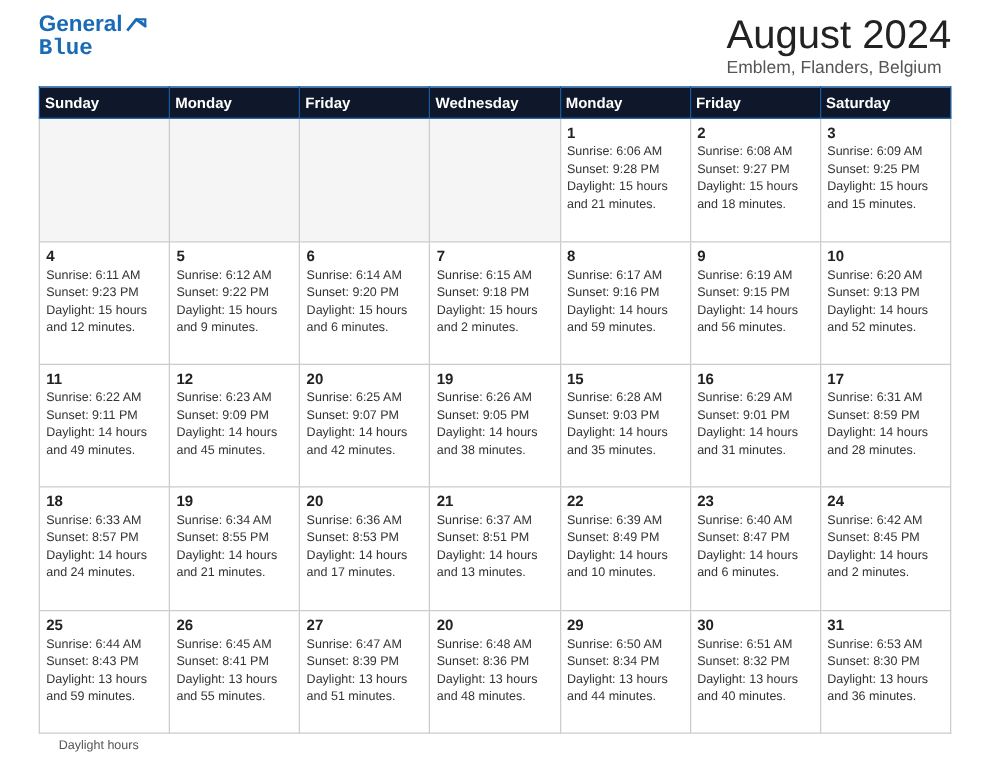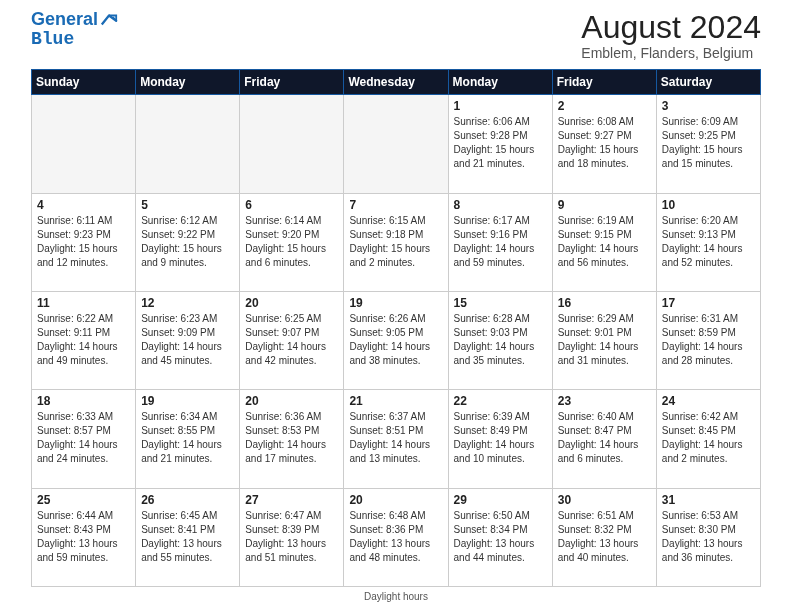--- a/index.html
+++ b/index.html
@@ -94,21 +94,22 @@
     }
     .day-info {
       font-size: 10px;
       line-height: 1.4;
       color: #333;
     }
     .footer-note {
       font-size: 10px;
       color: #555;
       margin-top: 4px;
-      text-align: center;
+      text-align: left;
+      margin-left: 16px;
     }
     table {
       width: 100%;
       border-collapse: collapse;
     }
   </style>
 </head>
 <body>
 
 <div class="page">

